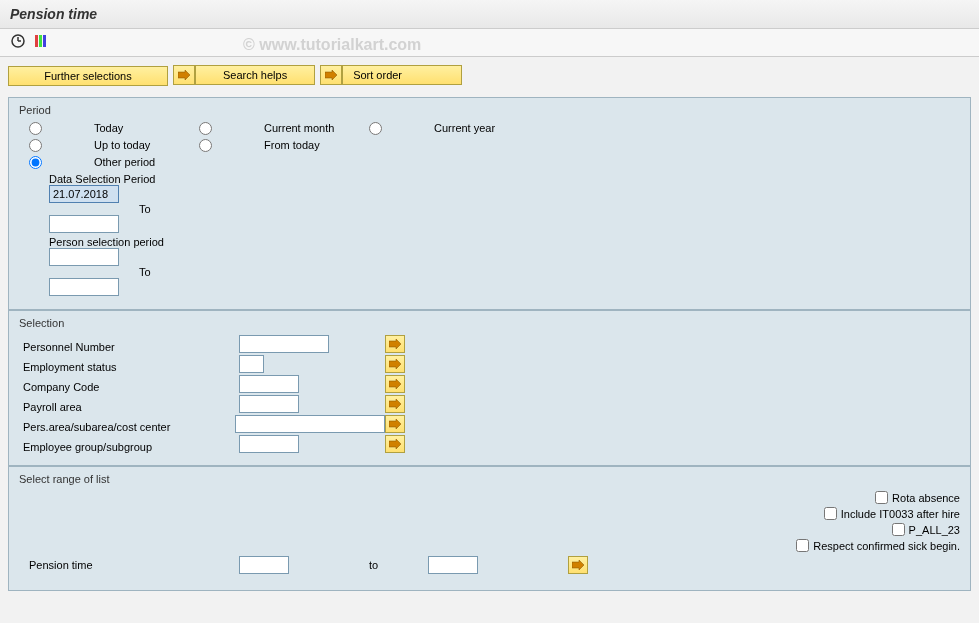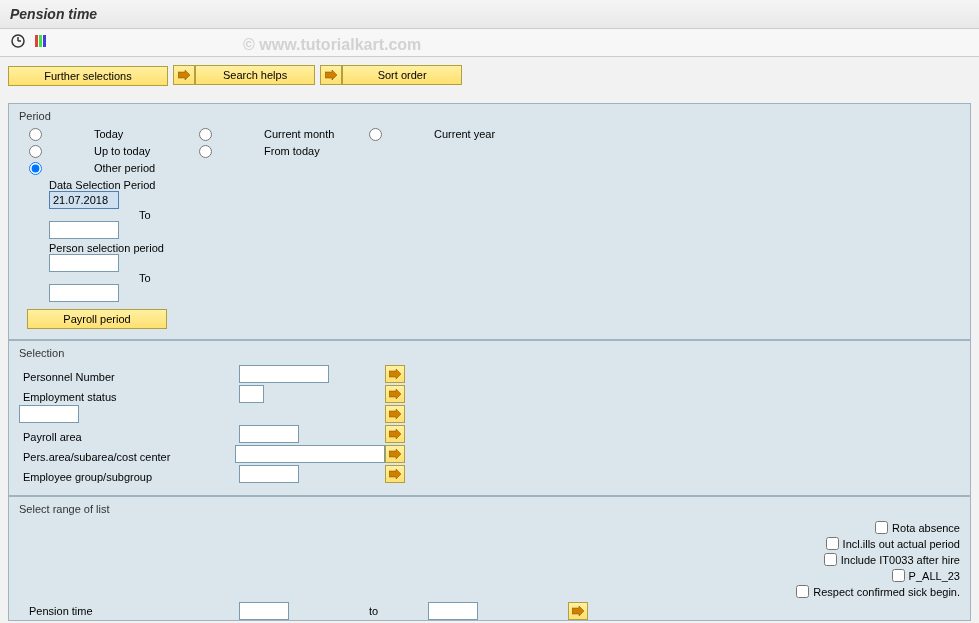--- a/index.html
+++ b/index.html
@@ -30,21 +30,21 @@
     .toolbar-icon {
       display: inline-block;
       margin-right: 4px;
       cursor: pointer;
       vertical-align: middle;
     }
     .content {
       padding: 8px;
     }
     .btn-row {
-      margin-bottom: 17px;
+      margin-bottom: 11px;
     }
     .btn {
       display: inline-block;
       background: linear-gradient(#fff0a0, #ffe070);
       border: 1px solid #b0a040;
       padding: 2px 10px;
       font-size: 11px;
       cursor: pointer;
       vertical-align: middle;
       height: 20px;
@@ -204,21 +204,21 @@
           </svg>
       </span>
       <button class="btn" style="width:120px;text-align:center">Search helps</button>
     </span>
     <span class="btn-group">
       <span class="btn-arrow">
         <svg class="arrow-svg" viewBox="0 0 12 10">
             <polygon points="0,2 7,2 7,0 12,5 7,10 7,8 0,8" fill="#d08000" stroke="#805000" stroke-width="0.5"></polygon>
           </svg>
       </span>
-      <button class="btn" style="width:120px;text-align:center">Sort order</button>
+      <button class="btn" style="width:120px;text-align:left">Sort order</button>
     </span>
   </div>
 
   <div class="panel">
     <div class="panel-title">Period</div>
     <div class="radio-row">
       <label class="radio-item">
           <input type="radio" name="p" style="">
           <span>Today</span>
         </label>
@@ -252,21 +252,20 @@
       <input class="field-input date selected" value="21.07.2018" style="">
       <span class="to-label">To</span>
       <input class="field-input date" style="">
     </div>
     <div class="field-row">
       <span class="field-label">Person selection period</span>
       <input class="field-input date" style="">
       <span class="to-label">To</span>
       <input class="field-input date" style="">
     </div>
-    <button class="btn payroll-btn" style="width:140px;text-align:center">Payroll period</button>
   </div>
 
   <div class="panel">
     <div class="panel-title">Selection</div>
     <div class="sel-row">
       <span class="sel-label">Personnel Number</span>
       <input class="sel-input w1" style="">
       <span class="sel-arrow-cell"><span class="sel-arrow">
             <svg class="arrow-svg" viewBox="0 0 12 10">
               <polygon points="0,2 7,2 7,0 12,5 7,10 7,8 0,8" fill="#d08000" stroke="#805000" stroke-width="0.5"></polygon>
@@ -276,20 +275,21 @@
     <div class="sel-row">
       <span class="sel-label">Employment status</span>
       <input class="sel-input w2" style="">
       <span class="sel-arrow-cell"><span class="sel-arrow">
             <svg class="arrow-svg" viewBox="0 0 12 10">
               <polygon points="0,2 7,2 7,0 12,5 7,10 7,8 0,8" fill="#d08000" stroke="#805000" stroke-width="0.5"></polygon>
             </svg>
           </span></span>
     </div>
     <div class="sel-row">
+      <span class="sel-label">Company Code</span>
       <input class="sel-input w3" style="">
       <span class="sel-arrow-cell"><span class="sel-arrow">
             <svg class="arrow-svg" viewBox="0 0 12 10">
               <polygon points="0,2 7,2 7,0 12,5 7,10 7,8 0,8" fill="#d08000" stroke="#805000" stroke-width="0.5"></polygon>
             </svg>
           </span></span>
     </div>
     <div class="sel-row">
       <span class="sel-label">Payroll area</span>
       <input class="sel-input w3" style="">
@@ -312,29 +312,25 @@
       <span class="sel-label">Employee group/subgroup</span>
       <input class="sel-input w3" style="">
       <span class="sel-arrow-cell"><span class="sel-arrow">
             <svg class="arrow-svg" viewBox="0 0 12 10">
               <polygon points="0,2 7,2 7,0 12,5 7,10 7,8 0,8" fill="#d08000" stroke="#805000" stroke-width="0.5"></polygon>
             </svg>
           </span></span>
     </div>
   </div>
 
-  <div class="panel" style="padding-bottom:0;margin-bottom:15px;">
+  <div class="panel" style="padding-bottom:16px;margin-bottom:15px;">
     <div class="panel-title">Select range of list</div>
     <label class="cb-row">
         <input type="checkbox" style="">
         <span>Rota absence</span>
-      </label>
-    <label class="cb-row">
-        <input type="checkbox" style="">
-        <span>Incl.ills out actual period</span>
       </label>
     <label class="cb-row">
         <input type="checkbox" style="">
         <span>Include IT0033 after hire</span>
       </label>
     <label class="cb-row">
         <input type="checkbox" style="">
         <span>P_ALL_23</span>
       </label>
     <label class="cb-row">

